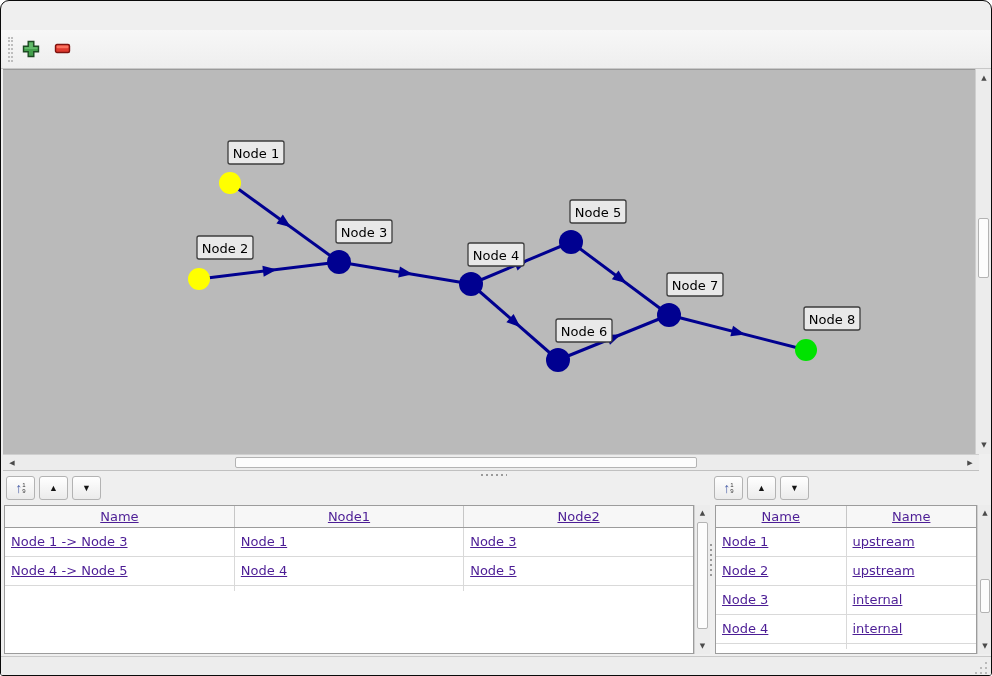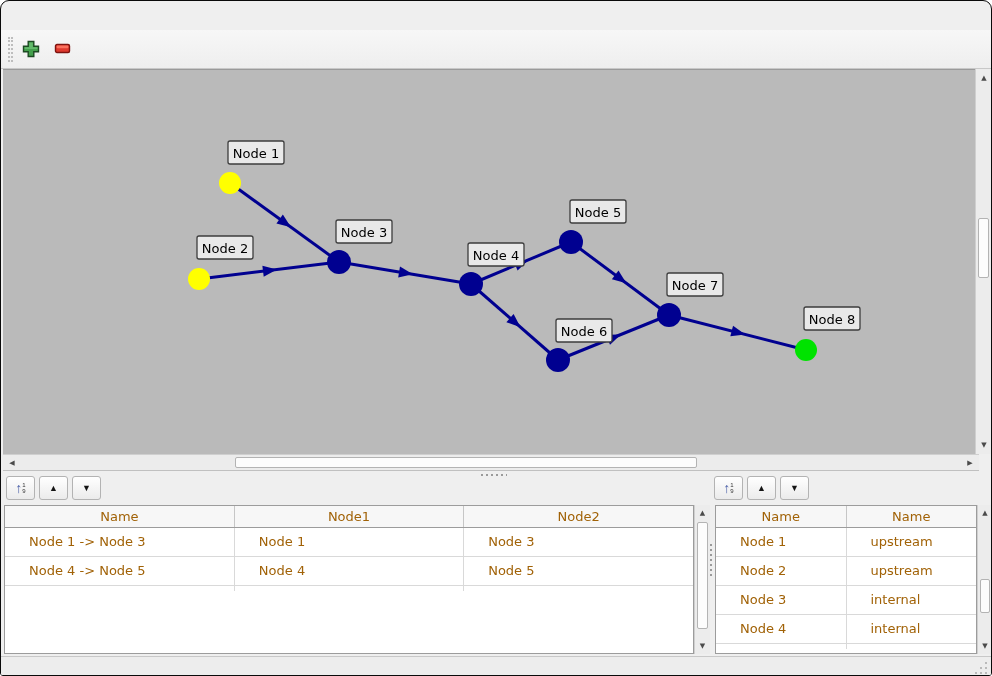--- a/index.html
+++ b/index.html
@@ -37,25 +37,25 @@
   .tool-btn{width:29px;height:24px;border:1px solid #b3b3b3;border-radius:3px;
      background:linear-gradient(#ffffff,#ebebeb);display:flex;align-items:center;justify-content:center;
      padding:0;cursor:pointer;}
   .tri{font-size:9px;color:#141414;line-height:1;}
   .sort-ic{display:flex;align-items:center;line-height:1;}
   .sa{color:#4a5fa8;font-size:14px;font-weight:bold;}
   .sd{display:flex;flex-direction:column;font-size:6px;color:#333;font-style:normal;margin-left:0px;}
   .sd i{font-style:normal;line-height:1;}
   
   .table-wrap{position:absolute;top:34px;background:#fff;border:1px solid #9c9c9c;overflow:hidden;}
-  table{border-collapse:collapse;table-layout:fixed;width:100%;font-size:13px;color:#a16207;}
+  table{border-collapse:collapse;table-layout:fixed;width:100%;font-size:13px;color:#4c1d95;text-decoration:underline;}
   th{height:21px;font-weight:normal;text-align:center;background:#f7f7f7;
      border-bottom:1px solid #9c9c9c;border-right:1px solid #c6c6c6;padding:0;}
   th:last-child{border-right:none;}
-  td{height:29px;border-bottom:1px solid #d9d9d9;border-right:1px solid #d9d9d9;padding:0 0 0 24px;
+  td{height:29px;border-bottom:1px solid #d9d9d9;border-right:1px solid #d9d9d9;padding:0 0 0 6px;
      white-space:nowrap;overflow:hidden;}
   td:last-child{border-right:none;}
   tr.filler td{height:6px;border-bottom:none;}
   
   .statusbar{position:absolute;left:0;top:655px;width:100%;height:21px;background:#ededed;border-top:1px solid #c8c8c8;}
   .grip{position:absolute;right:4px;bottom:3px;width:14px;height:12px;}
   .grip i{position:absolute;width:2px;height:2px;background:#a9a9a9;border-radius:50%;}
 </style>
 </head>
 <body>

